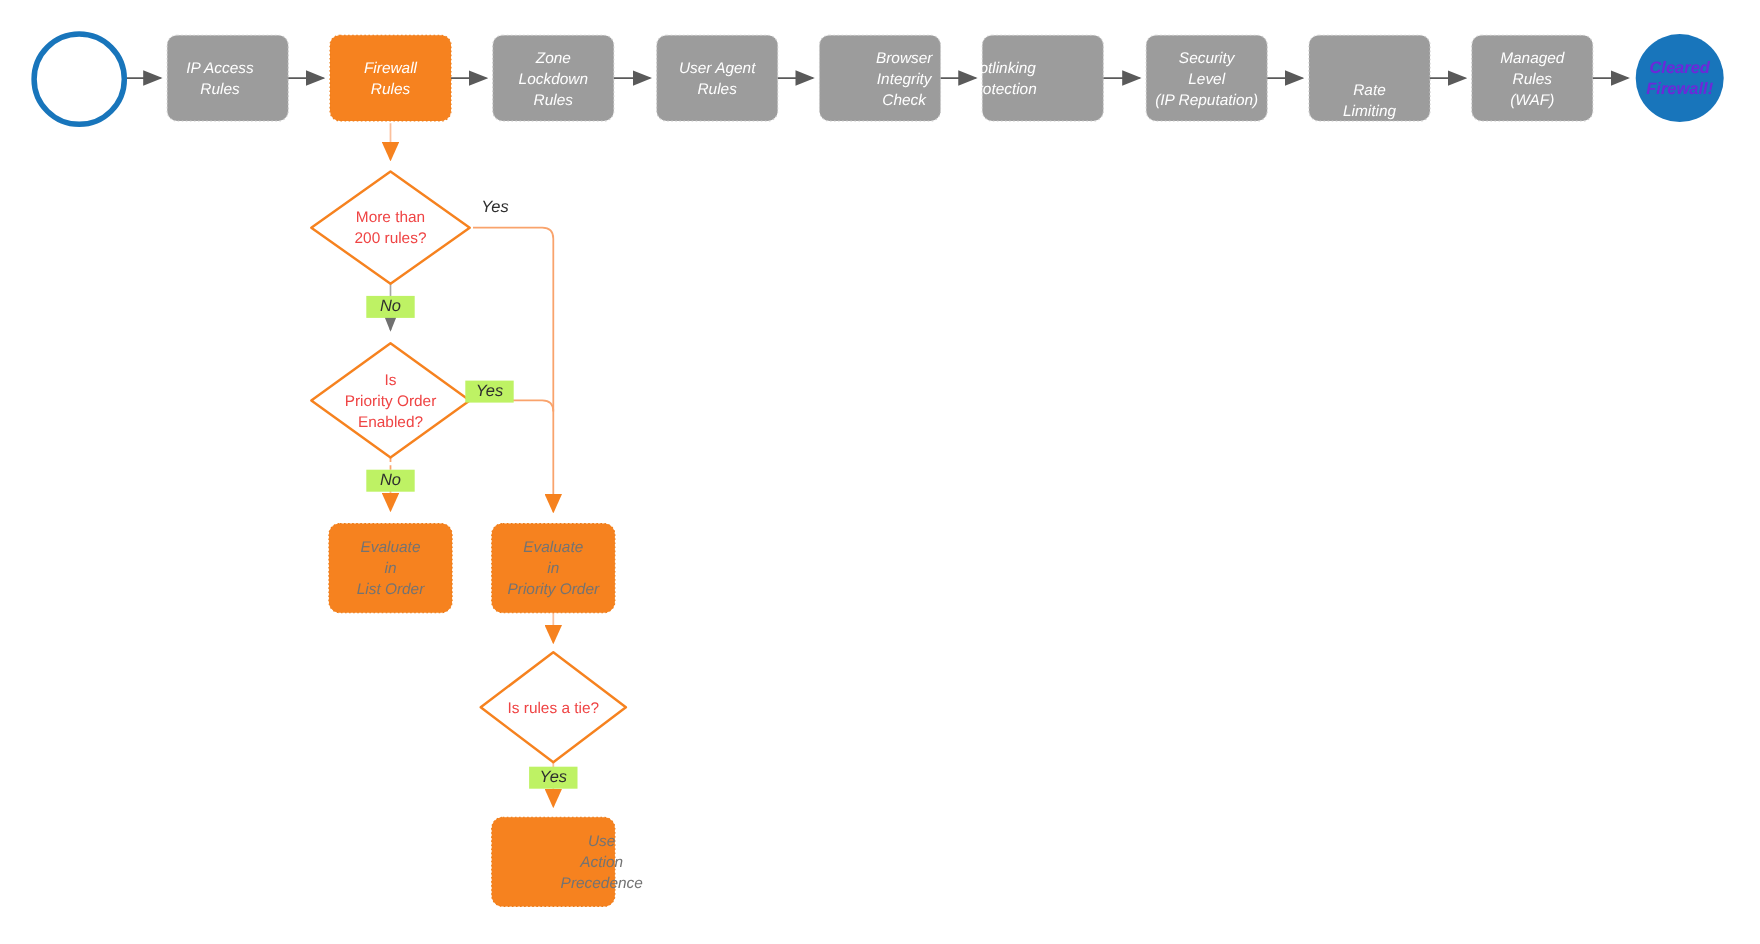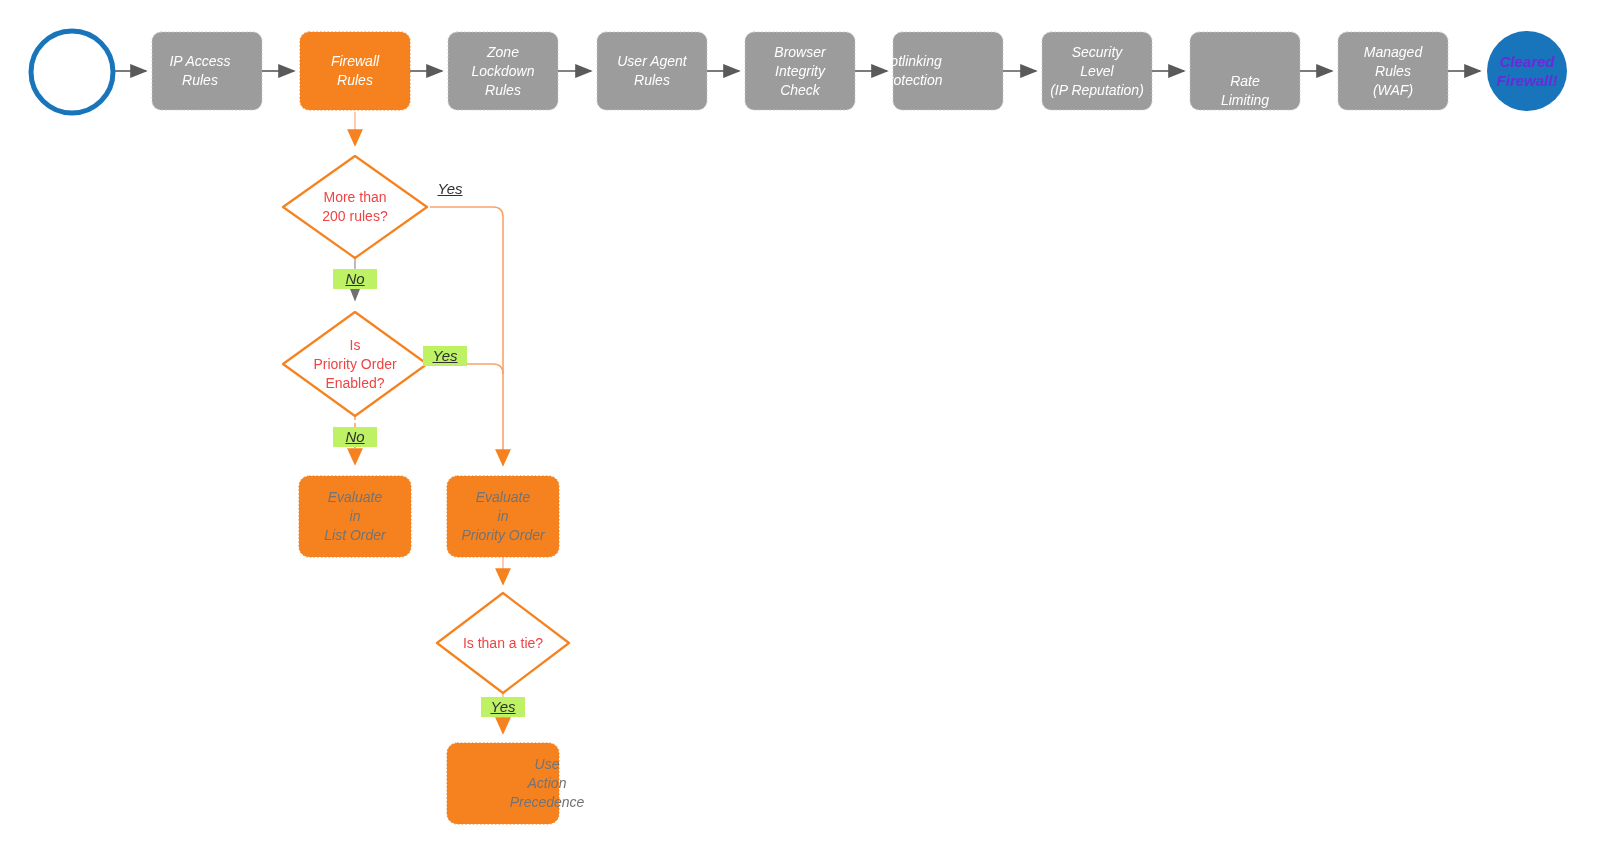--- a/index.html
+++ b/index.html
@@ -16,21 +16,21 @@
     display:flex;align-items:center;justify-content:center;
     text-align:center;white-space:pre-line;
     pointer-events:none;
     font-family:"Liberation Sans",sans-serif;
   }
   .stage-lbl{color:#ffffff;font-style:italic;font-size:14px;line-height:19px;}
   .start-lbl{color:#1875BB;font-weight:bold;font-style:italic;font-size:15px;line-height:19px;}
   .end-lbl{color:#6d28d9;font-weight:bold;font-style:italic;font-size:15px;line-height:19px;}
   .decision-lbl{color:#ef4444;font-size:14px;line-height:19px;}
   .outcome-lbl{color:#737373;font-style:italic;font-size:14px;line-height:19px;}
-  .edge-lbl{color:#2f2f2f;font-style:italic;font-size:15px;line-height:18px;text-decoration:underline;}
+  .edge-lbl{color:#2f2f2f;font-style:italic;font-size:15px;line-height:18px;}
   .edge-bg{background:#bef264;}
 </style>
 </head>
 <body>
 
 <div class="canvas">
 
   <svg width="1600" height="858" viewBox="0 0 1600 858">
     <defs>
       <marker id="ag" viewBox="0 0 10 8" markerWidth="11" markerHeight="9" refX="9" refY="4" orient="auto">
@@ -96,21 +96,21 @@
 
   <div class="lbl stage-lbl" style="left:152px;top:32px;width:96px;height:78px;">IP Access
 Rules</div>
   <div class="lbl stage-lbl" style="left:300px;top:32px;width:110px;height:78px;">Firewall
 Rules</div>
   <div class="lbl stage-lbl" style="left:448px;top:32px;width:110px;height:78px;">Zone
 Lockdown
 Rules</div>
   <div class="lbl stage-lbl" style="left:597px;top:32px;width:110px;height:78px;font-style:italic;">User Agent
 Rules</div>
-  <div class="lbl stage-lbl" style="left:745px;top:32px;width:110px;height:78px;">Browser
+  <div class="lbl stage-lbl" style="left:745px;top:32px;width:110px;height:78px;padding-left:22px;">Browser
 Integrity
 Check</div>
   <div class="lbl stage-lbl" style="left:856px;top:32px;width:110px;height:78px;">Hotlinking
 Protection</div>
   <div class="lbl stage-lbl" style="left:1042px;top:32px;width:110px;height:78px;">Security
 Level
 (IP Reputation)</div>
   <div class="lbl stage-lbl" style="left:1190px;top:32px;width:110px;height:78px;margin-top:20px;">Rate
 Limiting</div>
   <div class="lbl stage-lbl" style="left:1338px;top:32px;width:110px;height:78px;">Managed
@@ -118,21 +118,21 @@
 (WAF)</div>
 
   <div class="lbl end-lbl" style="left:1482px;top:31px;width:90px;height:80px;">Cleared
 Firewall!</div>
 
   <div class="lbl decision-lbl" style="left:285px;top:168px;width:140px;height:78px;">More than
 200 rules?</div>
   <div class="lbl decision-lbl" style="left:285px;top:325px;width:140px;height:78px;">Is
 Priority Order
 Enabled?</div>
-  <div class="lbl decision-lbl" style="left:438px;top:603px;width:130px;height:80px;">Is than a tie?</div>
+  <div class="lbl decision-lbl" style="left:438px;top:603px;width:130px;height:80px;">Is rules a tie?</div>
 
   <div class="lbl edge-lbl" style="left:428px;top:179px;width:44px;height:20px;">Yes</div>
   <div class="lbl edge-lbl edge-bg" style="left:333px;top:269px;width:44px;height:20px;">No</div>
   <div class="lbl edge-lbl edge-bg" style="left:423px;top:346px;width:44px;height:20px;">Yes</div>
   <div class="lbl edge-lbl edge-bg" style="left:333px;top:427px;width:44px;height:20px;">No</div>
   <div class="lbl edge-lbl edge-bg" style="left:481px;top:697px;width:44px;height:20px;">Yes</div>
 
   <div class="lbl outcome-lbl" style="left:299px;top:476px;width:112px;height:81px;">Evaluate
 in
 List Order</div>

